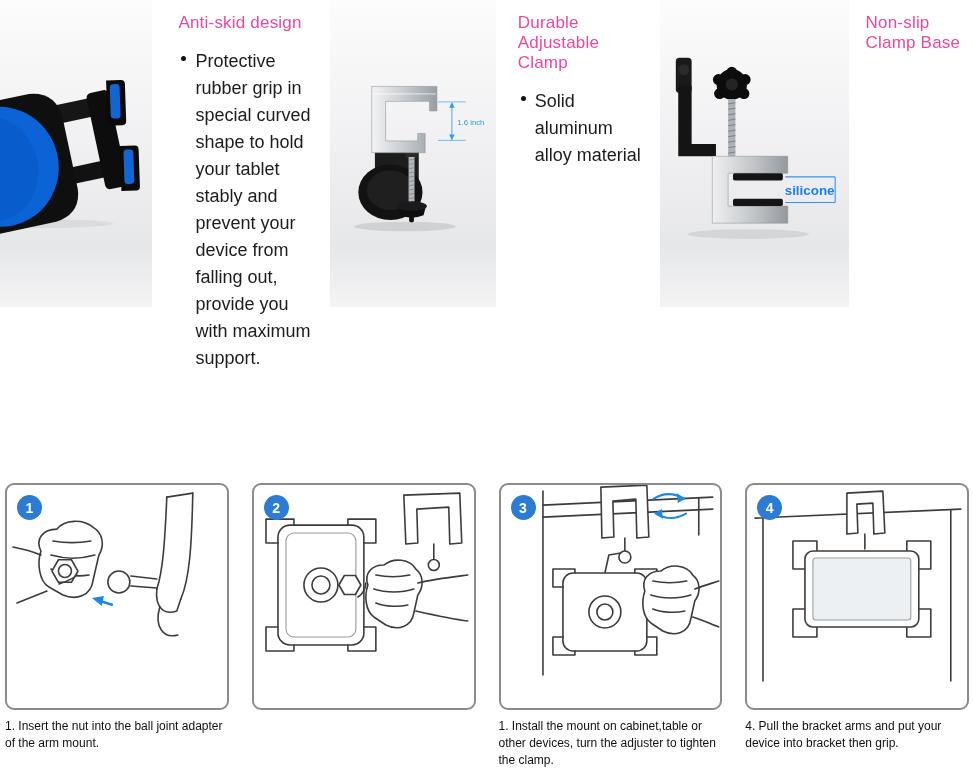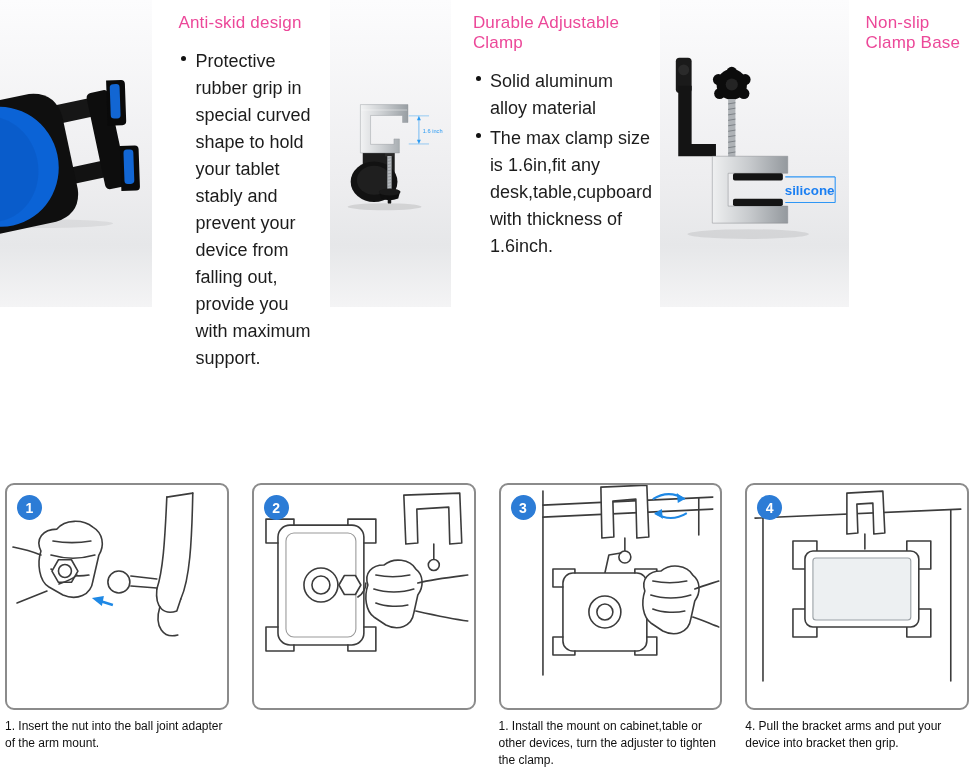--- a/index.html
+++ b/index.html
@@ -155,21 +155,20 @@
             <polygon points="228,57 223,68 233,68" fill="#2b9bf3"></polygon>
             <polygon points="228,129 223,118 233,118" fill="#2b9bf3"></polygon>
             <text x="238" y="100" font-size="14.5" fill="#2b9bf3">1.6 inch</text>
           </g>
         </svg>
       </div>
       <div class="feature-text">
         <h3 class="feature-title">Durable Adjustable Clamp</h3>
         <ul class="feature-bullets">
           <li>Solid aluminum alloy material</li>
-          <li>The max clamp size is 1.6in,fit any desk,table,cupboard with thickness of 1.6inch.</li>
         </ul>
       </div>
     </div>
 
     <div class="feature feature-3">
       <div class="feature-img">
         <svg viewBox="0 0 310 307">
           <defs>
             <linearGradient id="alu3" x1="0" y1="0" x2="1" y2="0">
               <stop offset="0" stop-color="#eff0f1"></stop>

